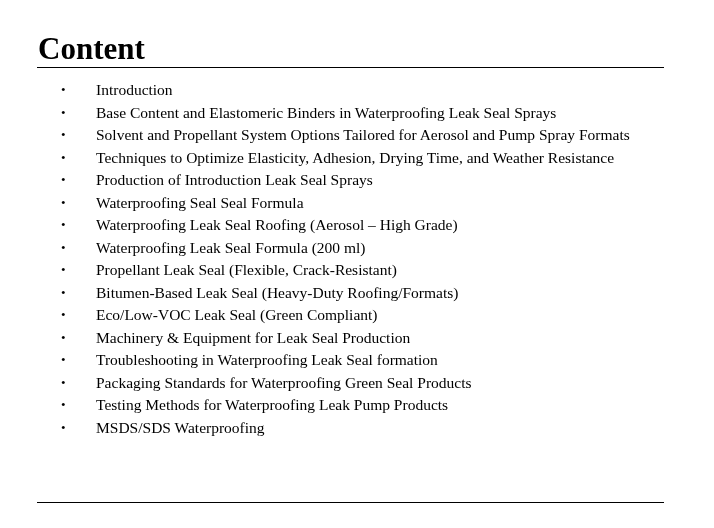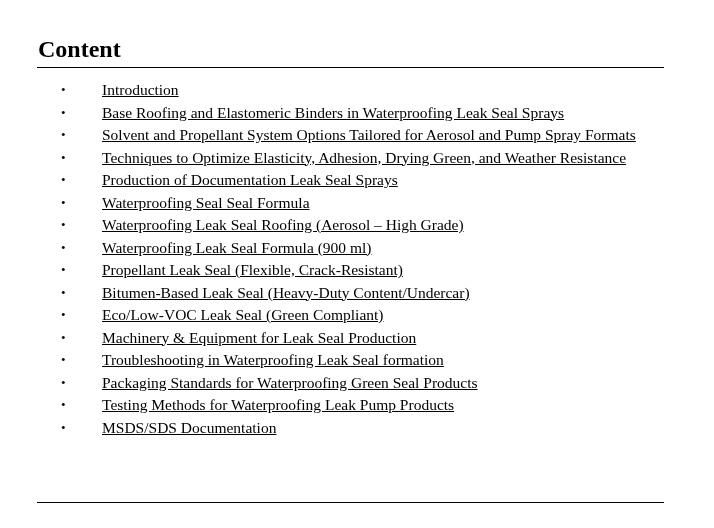--- a/index.html
+++ b/index.html
@@ -1,70 +1,70 @@
 <!DOCTYPE html>
 <html><head>
 <meta charset="utf-8">
 <style>
   html, body { margin: 0; padding: 0; background: #ffffff; }
   body { width: 714px; height: 528px; position: relative; overflow: hidden; font-family: "Liberation Serif", serif; color: #000; }
-  .title { position: absolute; left: 38px; top: 34px; font-size: 24px; font-weight: bold; line-height: 30px; margin: 0; }
+  .title { position: absolute; left: 38px; top: 34px; font-size: 31px; font-weight: bold; line-height: 30px; margin: 0; }
   .rule-top { position: absolute; left: 37px; top: 67px; width: 627px; height: 1px; background: #000; }
   .rule-bottom { position: absolute; left: 37px; top: 502px; width: 627px; height: 1px; background: #000; }
   .toc { position: absolute; left: 0; top: 79px; margin: 0; padding: 0; list-style: none; }
   .toc li { position: relative; height: 22.5px; line-height: 22.5px; font-size: 15.5px; white-space: nowrap; }
   .toc .bullet { position: absolute; left: 61px; top: 0; font-size: 13px; }
-  .toc .label { position: absolute; left: 102px; top: 0; text-decoration: underline; }
+  .toc .label { position: absolute; left: 96px; top: 0; }
 </style>
 </head>
 <body>
 
 <h1 class="title">Content</h1>
 <div class="rule-top"></div>
 
 <ul class="toc">
   <li>
       <span class="bullet">•</span>
       <span class="label">Introduction</span>
     </li>
   <li>
       <span class="bullet">•</span>
-      <span class="label">Base Roofing and Elastomeric Binders in Waterproofing Leak Seal Sprays</span>
+      <span class="label">Base Content and Elastomeric Binders in Waterproofing Leak Seal Sprays</span>
     </li>
   <li>
       <span class="bullet">•</span>
       <span class="label">Solvent and Propellant System Options Tailored for Aerosol and Pump Spray Formats</span>
     </li>
   <li>
       <span class="bullet">•</span>
-      <span class="label">Techniques to Optimize Elasticity, Adhesion, Drying Green, and Weather Resistance</span>
+      <span class="label">Techniques to Optimize Elasticity, Adhesion, Drying Time, and Weather Resistance</span>
     </li>
   <li>
       <span class="bullet">•</span>
-      <span class="label">Production of Documentation Leak Seal Sprays</span>
+      <span class="label">Production of Introduction Leak Seal Sprays</span>
     </li>
   <li>
       <span class="bullet">•</span>
       <span class="label">Waterproofing Seal Seal Formula</span>
     </li>
   <li>
       <span class="bullet">•</span>
       <span class="label">Waterproofing Leak Seal Roofing (Aerosol – High Grade)</span>
     </li>
   <li>
       <span class="bullet">•</span>
-      <span class="label">Waterproofing Leak Seal Formula (900 ml)</span>
+      <span class="label">Waterproofing Leak Seal Formula (200 ml)</span>
     </li>
   <li>
       <span class="bullet">•</span>
       <span class="label">Propellant Leak Seal (Flexible, Crack-Resistant)</span>
     </li>
   <li>
       <span class="bullet">•</span>
-      <span class="label">Bitumen-Based Leak Seal (Heavy-Duty Content/Undercar)</span>
+      <span class="label">Bitumen-Based Leak Seal (Heavy-Duty Roofing/Formats)</span>
     </li>
   <li>
       <span class="bullet">•</span>
       <span class="label">Eco/Low-VOC Leak Seal (Green Compliant)</span>
     </li>
   <li>
       <span class="bullet">•</span>
       <span class="label">Machinery &amp; Equipment for Leak Seal Production</span>
     </li>
   <li>
@@ -74,17 +74,17 @@
   <li>
       <span class="bullet">•</span>
       <span class="label">Packaging Standards for Waterproofing Green Seal Products</span>
     </li>
   <li>
       <span class="bullet">•</span>
       <span class="label">Testing Methods for Waterproofing Leak Pump Products</span>
     </li>
   <li>
       <span class="bullet">•</span>
-      <span class="label">MSDS/SDS Documentation</span>
+      <span class="label">MSDS/SDS Waterproofing</span>
     </li>
 </ul>
 
 <div class="rule-bottom"></div>
 
 </body></html>

